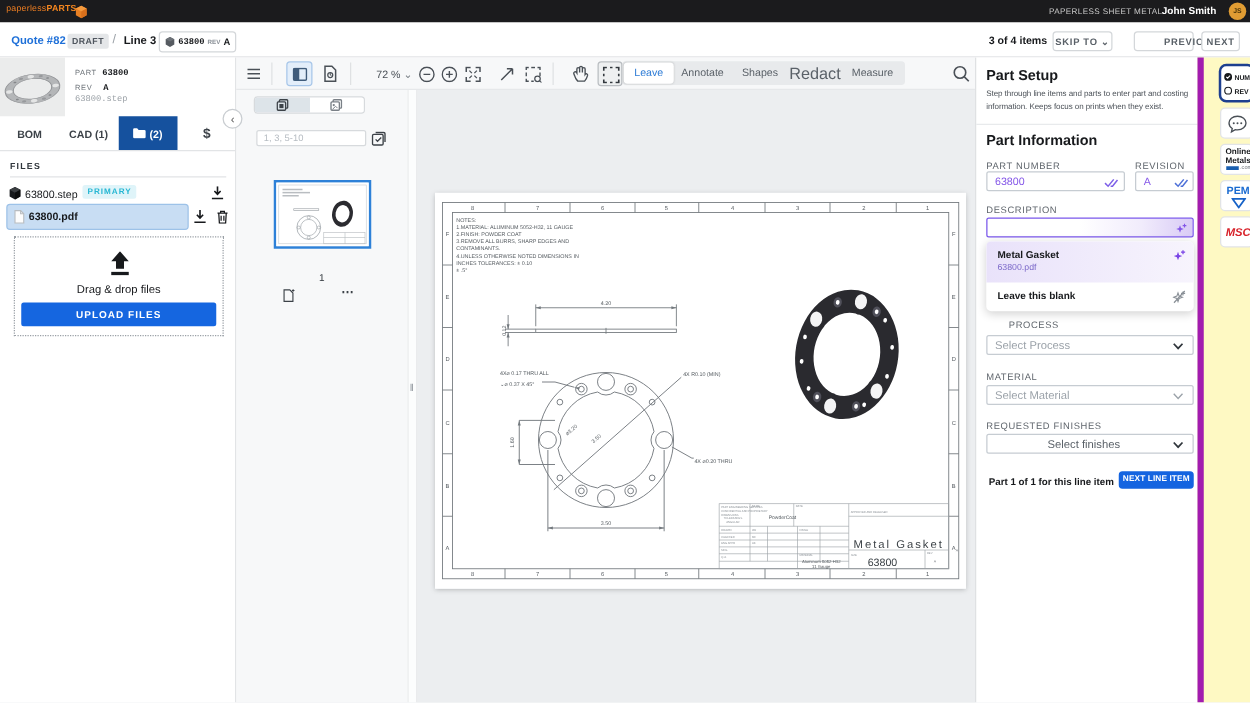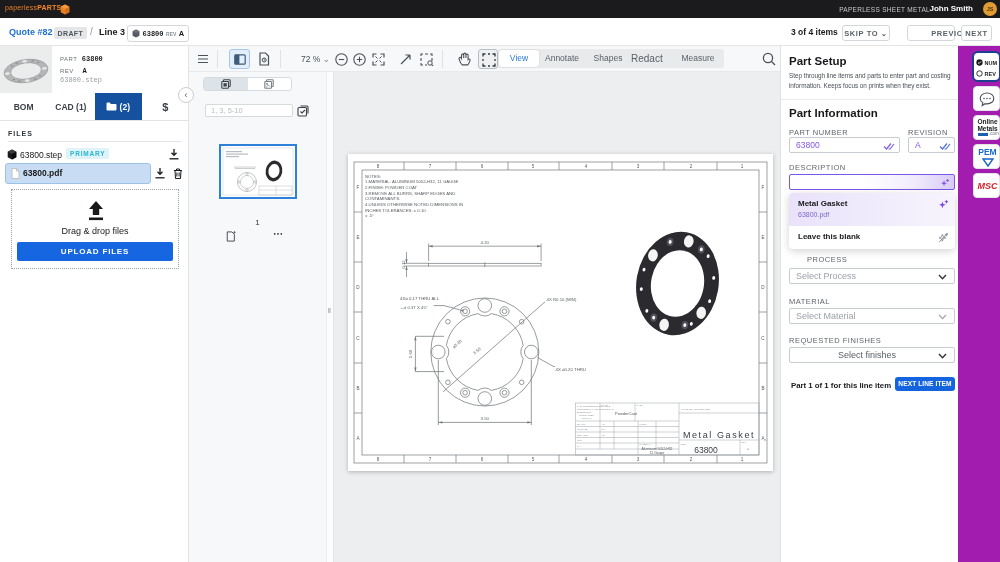--- a/index.html
+++ b/index.html
@@ -63,21 +63,21 @@
   .ps-title { left:8px; top:9px; font-size:11.5px; font-weight:bold; color:#17191c; }
   .ps-desc { left:8px; top:25px; font-size:6.4px; letter-spacing:-0.05px; line-height:10.3px; color:#4a5057; }
   .ps-div { left:0px; top:53px; width:178px; height:1px; background:#e8eaec; }
   .pi-title { left:8px; top:61px; font-size:11.5px; font-weight:bold; color:#17191c; }
   .flabel { font-size:7.5px; color:#60666d; letter-spacing:.5px; }
   .finput { border:1px solid #c6ccd2; border-radius:2px; background:#fff; }
   .purpletxt { font-size:8.5px; color:#8456e8; }
   .selbox { left:8px; width:166px; height:16px; border:1px solid #c6ccd2; border-radius:2px; background:#fff; font-size:9px; color:#9ba2a9; line-height:15px; padding-left:6px; }
   .nli { left:114px; top:331px; width:60px; height:14px; background:#1464e0; border-radius:3px; color:#fff; font-size:6.6px; font-weight:bold; letter-spacing:.1px; text-align:center; line-height:14px; }
   
-  #rightstrip { left:958px; top:46px; width:42px; height:516px; background:#a21caf; border-left:2px solid #a21caf; }
+  #rightstrip { left:958px; top:46px; width:42px; height:516px; background:#fef9c3; border-left:5px solid #a21caf; }
   .badge { left:14px; width:26px; background:#fff; border:1px solid #e2e4e6; border-radius:4px; }
 </style>
 </head>
 <body>
 
 <div id="topbar" class="abs">
   <div class="logo abs"><span class="lt">paperless</span>PARTS</div>
   <svg class="abs" style="left:60px;top:4px;" width="10" height="11" viewBox="0 0 10 11">
       <path d="M5 0.5 L9.3 2.8 L9.3 8.2 L5 10.5 L0.7 8.2 L0.7 2.8 Z" fill="#e88024"></path>
       <path d="M5 0.5 L9.3 2.8 L5 5.1 L0.7 2.8 Z" fill="#f59b3e"></path>
@@ -219,24 +219,24 @@
     <div class="abs" style="left:253px;top:4px;width:1px;height:18px;background:#dfe1e3;"></div>
     <svg class="abs" style="left:268px;top:6px;" width="14" height="14" viewBox="0 0 14 14">
         <path d="M4.5 6.5 V3.2 a1.1 1.1 0 0 1 2.2 0 V6 V2.2 a1.1 1.1 0 0 1 2.2 0 V6 V3.2 a1.1 1.1 0 0 1 2.2 0 V7.5 a1.1 1.1 0 0 1 2 .8 c-.5 1.8 -1.3 3.4 -2.4 4.6 H5.2 C3.8 11.6 3 9.8 2.6 8.3 L2 6.8 a1.2 1.2 0 0 1 2.2 -.8 Z" fill="none" stroke="#4a5057" stroke-width="1.1"></path>
       </svg>
     <div class="abs" style="left:289px;top:3px;width:20px;height:20px;border:1px solid #b9bdc1;border-radius:3px;background:#eef0f1;">
       <svg class="abs" style="left:3px;top:3px;" width="14" height="14" viewBox="0 0 14 14">
           <path d="M1 3.5 V1 H3.5 M6 1 H8 M10.5 1 H13 V3.5 M13 6 V8 M13 10.5 V13 H10.5 M8 13 H6 M3.5 13 H1 V10.5 M1 8 V6" stroke="#32383e" stroke-width="1.3" fill="none"></path>
         </svg>
     </div>
     <div class="abs" style="left:309px;top:3px;width:226px;height:19px;background:#e8eaec;border-radius:3px;"></div>
-    <div class="abs" style="left:310px;top:4px;width:40px;height:17px;background:#fff;border-radius:3px;box-shadow:0 0 2px rgba(0,0,0,.15);text-align:center;line-height:17px;font-size:8.5px;color:#2e7cd6;">View</div>
+    <div class="abs" style="left:310px;top:4px;width:40px;height:17px;background:#fff;border-radius:3px;box-shadow:0 0 2px rgba(0,0,0,.15);text-align:center;line-height:17px;font-size:8.5px;color:#2e7cd6;">Leave</div>
     <div class="abs" style="left:350px;top:4px;width:46px;height:17px;text-align:center;line-height:17px;font-size:8.5px;color:#5a6168;">Annotate</div>
     <div class="abs" style="left:396px;top:4px;width:46px;height:17px;text-align:center;line-height:17px;font-size:8.5px;color:#5a6168;">Shapes</div>
-    <div class="abs" style="left:442px;top:4px;width:42px;height:17px;line-height:17px;font-size:10px;color:#5a6168;">Redact</div>
+    <div class="abs" style="left:442px;top:4px;width:42px;height:17px;text-align:center;line-height:17px;font-size:13px;color:#5a6168;">Redact</div>
     <div class="abs" style="left:484px;top:4px;width:50px;height:17px;text-align:center;line-height:17px;font-size:8.5px;color:#5a6168;">Measure</div>
     <svg class="abs" style="left:573px;top:6px;" width="14" height="14" viewBox="0 0 14 14">
         <circle cx="6" cy="6" r="4.6" fill="none" stroke="#4a5057" stroke-width="1.3"></circle>
         <path d="M9.5 9.5 L13 13" stroke="#4a5057" stroke-width="1.3"></path>
       </svg>
   </div>
   <div id="vsidebar" class="abs">
     <div class="segc abs">
         <div class="seg on">
           <svg width="10" height="10" viewBox="0 0 10 10">

